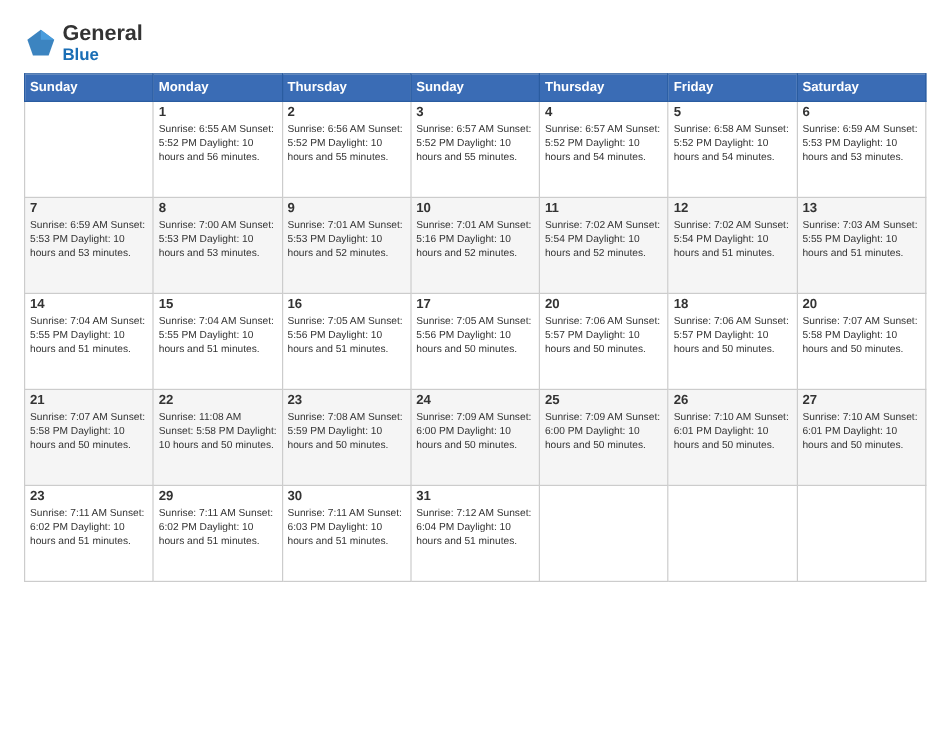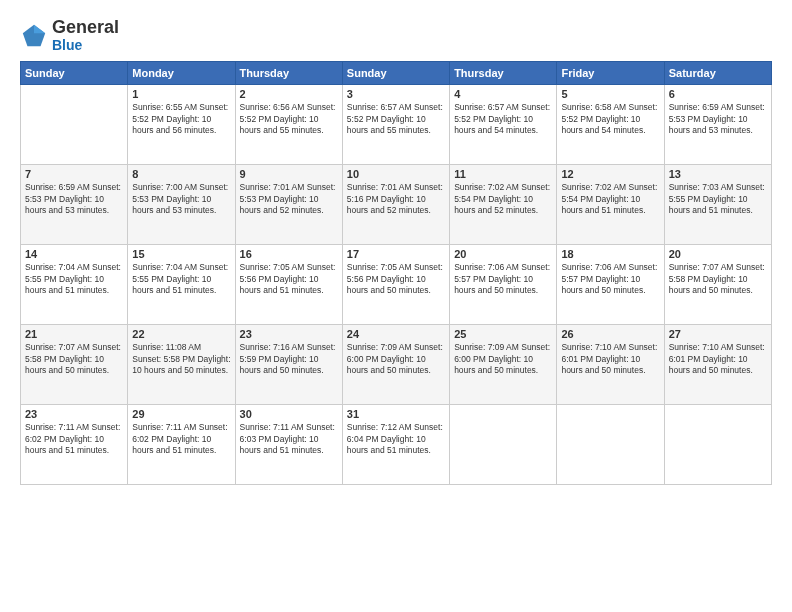--- a/index.html
+++ b/index.html
@@ -288,21 +288,21 @@
           </td>
           <td>
             <span class="day-num">22</span>
             <div class="day-info">Sunrise: 11:08 AM
 Sunset: 5:58 PM
 Daylight: 10 hours
 and 50 minutes.</div>
           </td>
           <td>
             <span class="day-num">23</span>
-            <div class="day-info">Sunrise: 7:16 AM
+            <div class="day-info">Sunrise: 7:08 AM
 Sunset: 5:59 PM
 Daylight: 10 hours
 and 50 minutes.</div>
           </td>
           <td>
             <span class="day-num">24</span>
             <div class="day-info">Sunrise: 7:09 AM
 Sunset: 6:00 PM
 Daylight: 10 hours
 and 50 minutes.</div>

